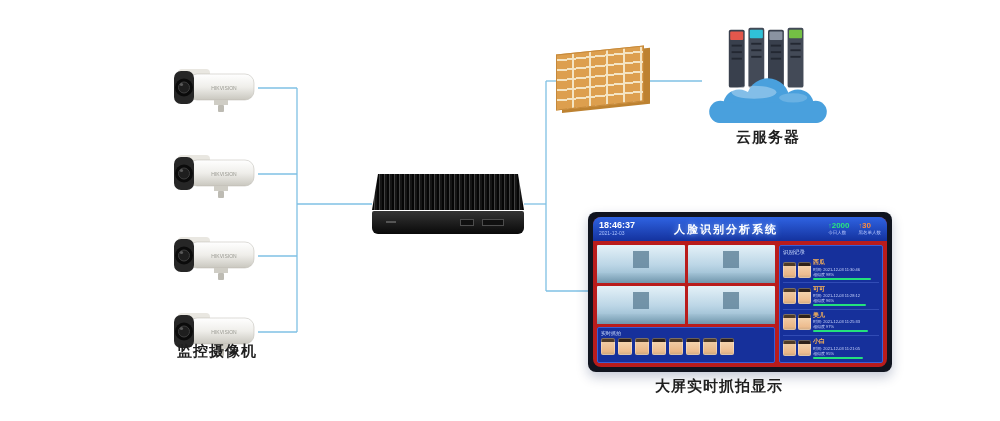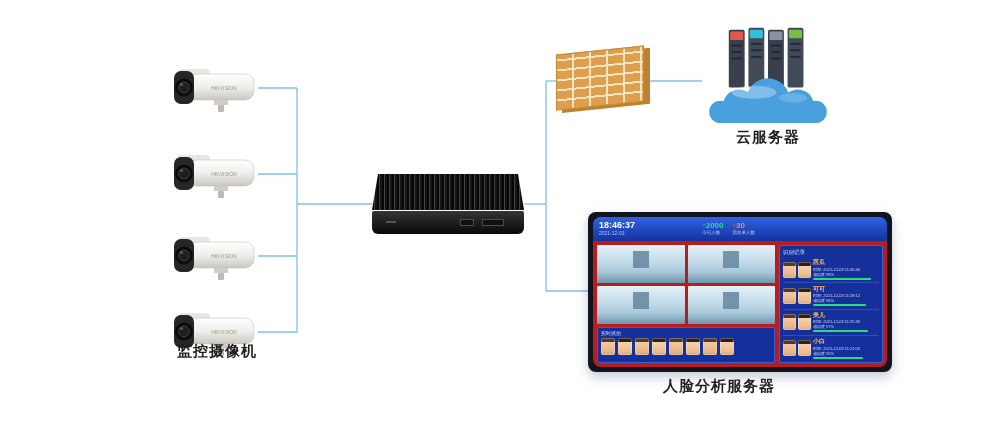--- a/index.html
+++ b/index.html
@@ -232,20 +232,21 @@
   <div class="node-label" style="left:698px; top:128px; width:140px;">云服务器</div>
 
   
   <div class="monitor">
     <div class="screen">
       <div class="scr-header">
         <div class="scr-time-block">
           <div class="scr-time">18:46:37</div>
           <div class="scr-date">2021-12-03</div>
         </div>
+        <div class="scr-title">人脸识别分析系统</div>
         <div class="scr-stats">
           <div class="stat stat-green">
             <div class="value"><span class="stat-arrow">↑</span><span>2000</span></div>
             <div class="label">今日人数</div>
           </div>
           <div class="stat stat-red">
             <div class="value"><span class="stat-arrow">↑</span><span>30</span></div>
             <div class="label">黑名单人数</div>
           </div>
         </div>
@@ -316,15 +317,15 @@
               <div class="record-line">时间: 2021-12-03 11:21:05</div>
               <div class="record-line">相似度 95%</div>
               <div class="record-bar" style="width:76%;"></div>
             </div>
           </div>
 
         </div>
       </div>
     </div>
   </div>
-  <div class="node-label" style="left:588px; top:377px; width:262px;">人脸分析服务器</div>
+  <div class="node-label" style="left:588px; top:377px; width:262px;">大屏实时抓拍显示</div>
 
 </div>
 
 </body></html>

